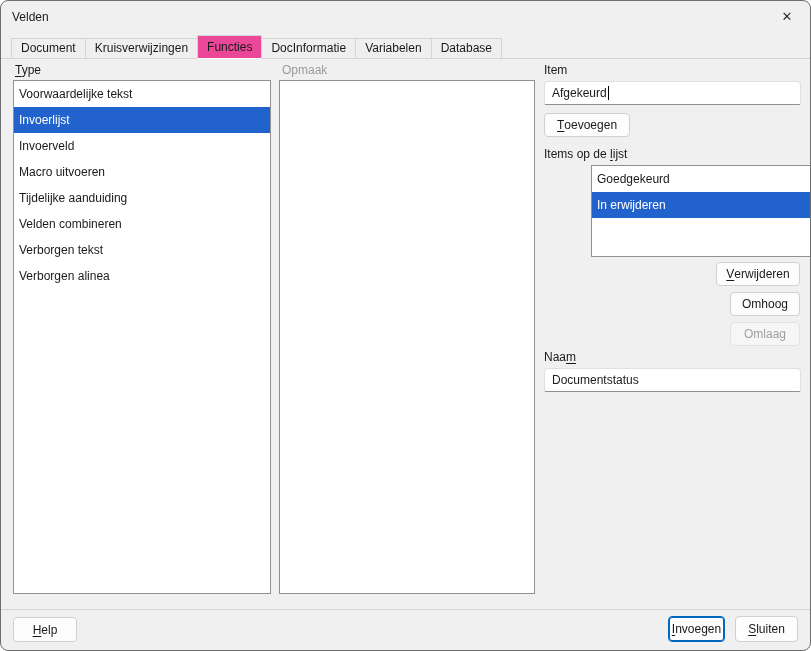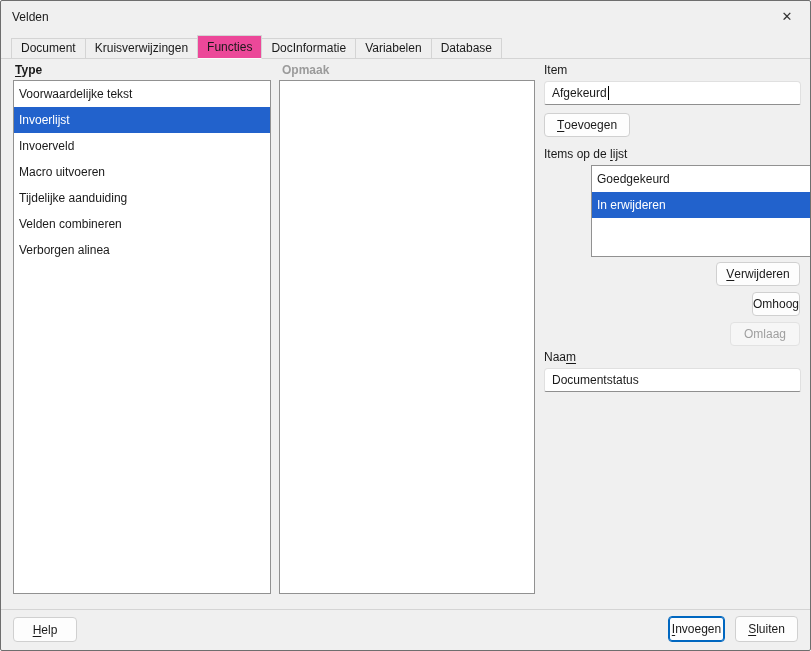--- a/index.html
+++ b/index.html
@@ -1,21 +1,21 @@
 <!DOCTYPE html>
 <html style="--selection: #2262cc; --selection-text: #ffffff; --focus: #0067c0; --dialog-bg: #f0f0f0; --field-bg: #ffffff;"><head>
 <meta charset="utf-8">
 <style>
   html,body { margin:0; padding:0; background:#ffffff; }
   body { width:811px; height:651px; font-family:"Liberation Sans", sans-serif; }
   u { text-decoration:underline; text-underline-offset:2px; }
 
   .window {
     position:relative; width:809px; height:649px;
-    border:1px solid #6e6e6e; border-radius:2px;
+    border:1px solid #6e6e6e; border-radius:8px;
     background:var(--dialog-bg,#f0f0f0);
     overflow:hidden; font-size:12px; color:#1a1a1a;
   }
 
   
   .titlebar { position:absolute; top:0; left:0; right:0; height:32px;
     display:flex; align-items:center; padding-left:11px; box-sizing:border-box; }
   .titlebar .title { font-size:12px; }
   .close-btn { position:absolute; top:0; right:0; width:46px; height:31px;
     display:flex; align-items:center; justify-content:center;
@@ -26,21 +26,21 @@
   .tabbar { position:absolute; top:32px; left:0; right:0; height:26px;
     display:flex; align-items:flex-end; padding-left:10px;
     border-bottom:1px solid #d4d4d4; box-sizing:border-box; }
   .tab { box-sizing:border-box; height:21px; line-height:19px; padding:0 9px;
     border:1px solid #d4d4d4; background:#efefef; margin-right:-1px;
     margin-bottom:-1px; white-space:nowrap; cursor:default; }
   .tab.active { height:24px; line-height:22px; background:#ec4899;
     border-bottom:1px solid #fcfcfc; position:relative; z-index:2; }
 
   
-  .panel-label { position:absolute; font-weight:bold; }
+  .panel-label { position:absolute; font-weight:normal; }
   .plain-label { position:absolute; font-weight:normal; }
   .disabled-label { color:#9b9b9b; }
 
   .listbox { position:absolute; background:var(--field-bg,#fff);
     border:1px solid #919191; box-sizing:border-box; overflow:hidden; }
   .row { height:18px; line-height:18px; padding:4px 5px; white-space:nowrap;
     overflow:hidden; cursor:default; }
   .row.selected { background:var(--selection,#2262cc); color:var(--selection-text,#fff); }
 
   .textfield { position:absolute; box-sizing:border-box; height:24px;
@@ -82,20 +82,21 @@
   </div>
 
   <div class="panel-label" style="left:14px; top:62px;"><u>T</u>ype</div>
   <div class="listbox" style="left:12px; top:79px; width:258px; height:514px;">
     <div class="row">Voorwaardelijke tekst</div>
     <div class="row selected">Invoerlijst</div>
     <div class="row">Invoerveld</div>
     <div class="row">Macro uitvoeren</div>
     <div class="row">Tijdelijke aanduiding</div>
     <div class="row">Velden combineren</div>
+    <div class="row">Verborgen tekst</div>
     <div class="row">Verborgen alinea</div>
   </div>
 
   <div class="panel-label disabled-label" style="left:281px; top:62px;">Opmaak</div>
   <div class="listbox" style="left:278px; top:79px; width:256px; height:514px;"></div>
 
   <div class="plain-label" style="left:543px; top:62px;">Item</div>
   <div class="textfield" style="left:543px; top:80px; width:257px;">
     <span>Afgekeurd</span>
     <span class="caret"></span>
@@ -103,21 +104,21 @@
 
   <button class="btn" style="left:543px; top:112px;"><u>T</u>oevoegen</button>
 
   <div class="plain-label" style="left:543px; top:146px;">Items op de <u>l</u>ijst</div>
   <div class="listbox" style="left:543px; top:164px; width:257px; height:92px;margin-left:47px;">
     <div class="row">Goedgekeurd</div>
     <div class="row selected">In erwijderen</div>
   </div>
 
   <button class="btn" style="top:261px; right:10px; width:84px;"><u>V</u>erwijderen</button>
-  <button class="btn" style="top:291px; right:10px; width:48px;">Omhoog</button>
+  <button class="btn" style="top:291px; right:10px; width:70px;">Omhoog</button>
   <button class="btn disabled" style="top:321px; right:10px; width:70px;">Omlaag</button>
 
   <div class="plain-label" style="left:543px; top:349px;">Naa<u>m</u></div>
   <div class="textfield" style="left:543px; top:367px; width:257px;">
     <span>Documentstatus</span>
   </div>
 
   <div class="footer"></div>
   <button class="btn" style="top:616px; left:12px; width:64px; height:25px;"><u>H</u>elp</button>
   <button class="btn focus-default" style="top:615px; right:85px; width:57px; height:26px;"><u>I</u>nvoegen</button>

